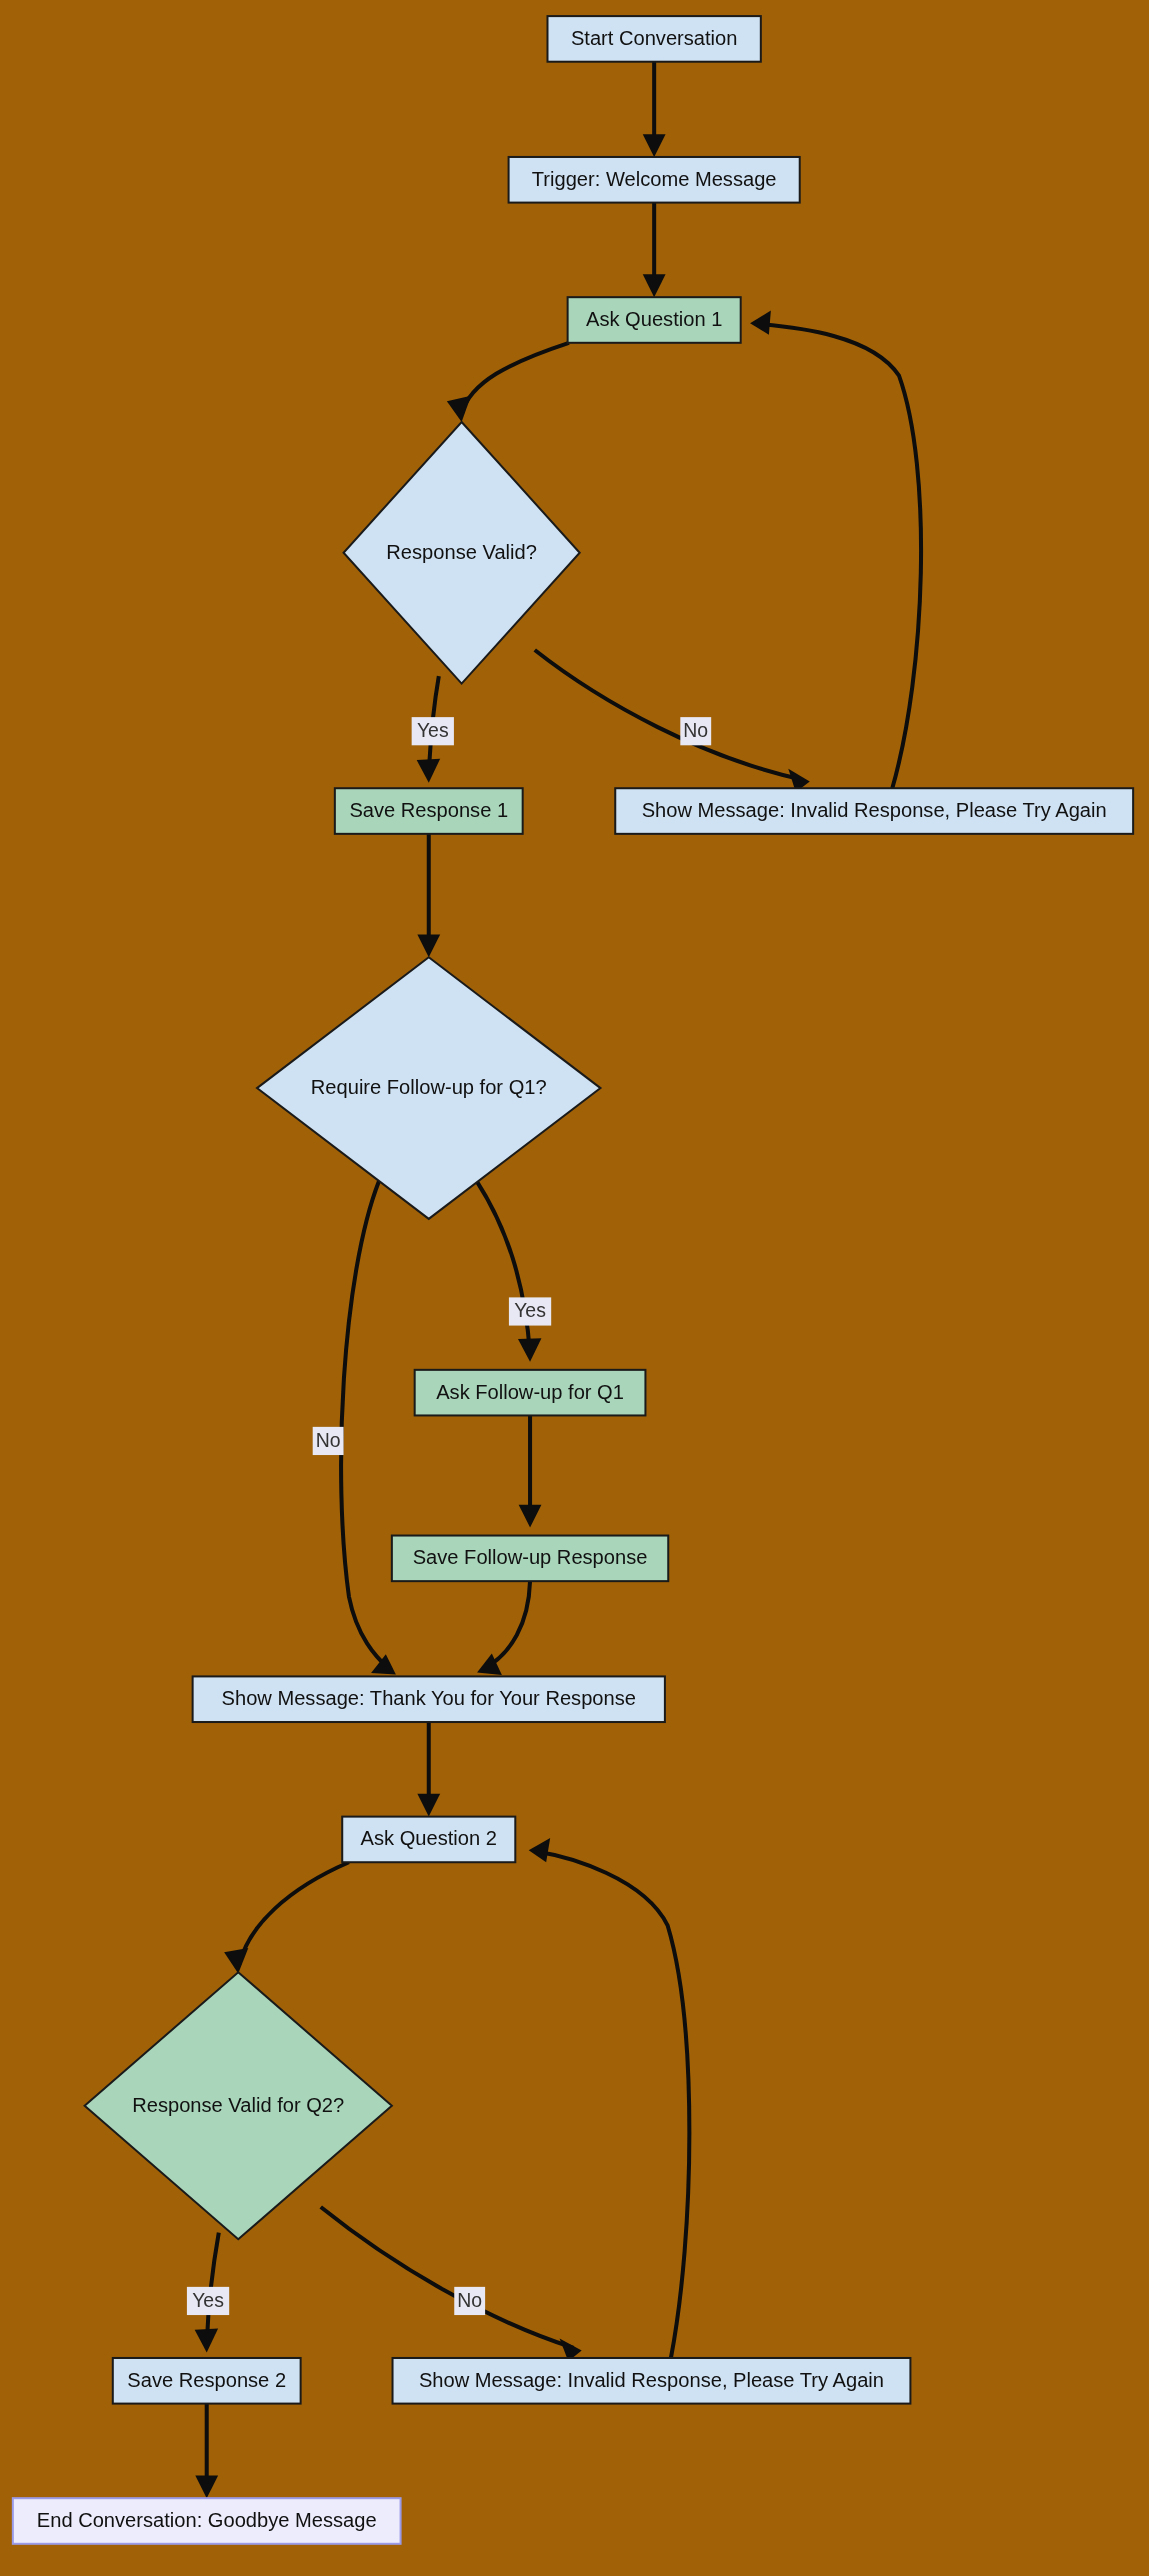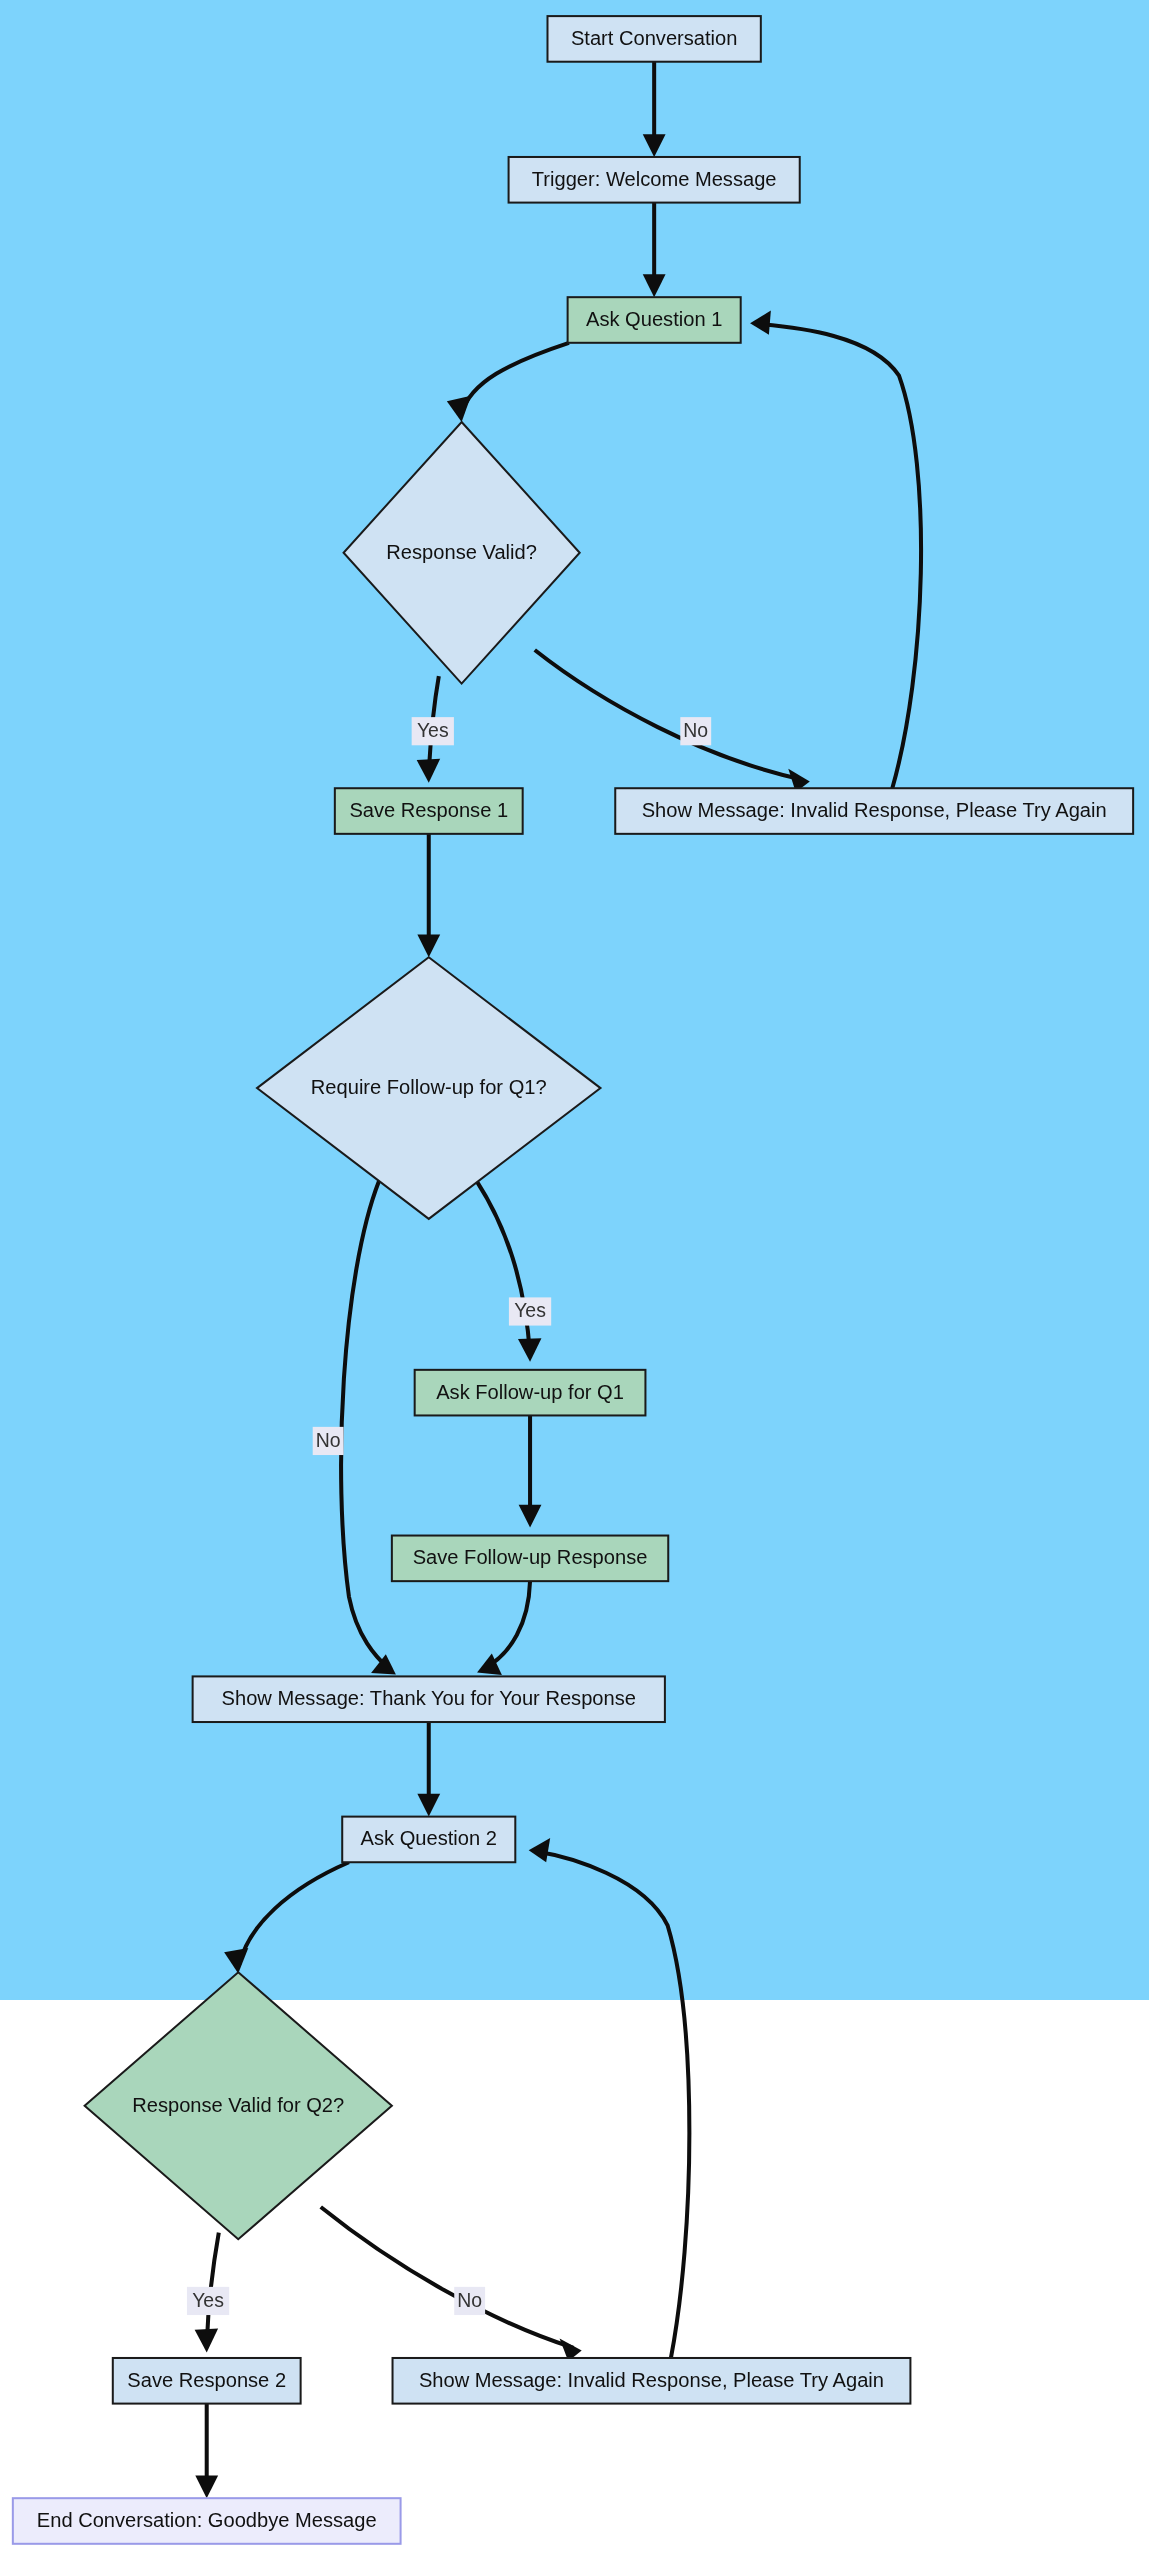--- a/index.html
+++ b/index.html
@@ -9,22 +9,22 @@
   }
   body {
     width: 1150px;
     height: 2576px;
     font-family: "Liberation Sans", sans-serif;
     overflow: hidden;
   }
   #flowchart-root {
     position: relative;
     width: 1150px;
-    height: 2000px;
-    background: #7dd3fc;
+    height: 2576px;
+    background: #a16207;
   }
   svg#flow-svg {
     position: absolute;
     top: 0;
     left: 0;
     width: 1150px;
     height: 2576px;
     display: block;
   }
   .node-rect {

